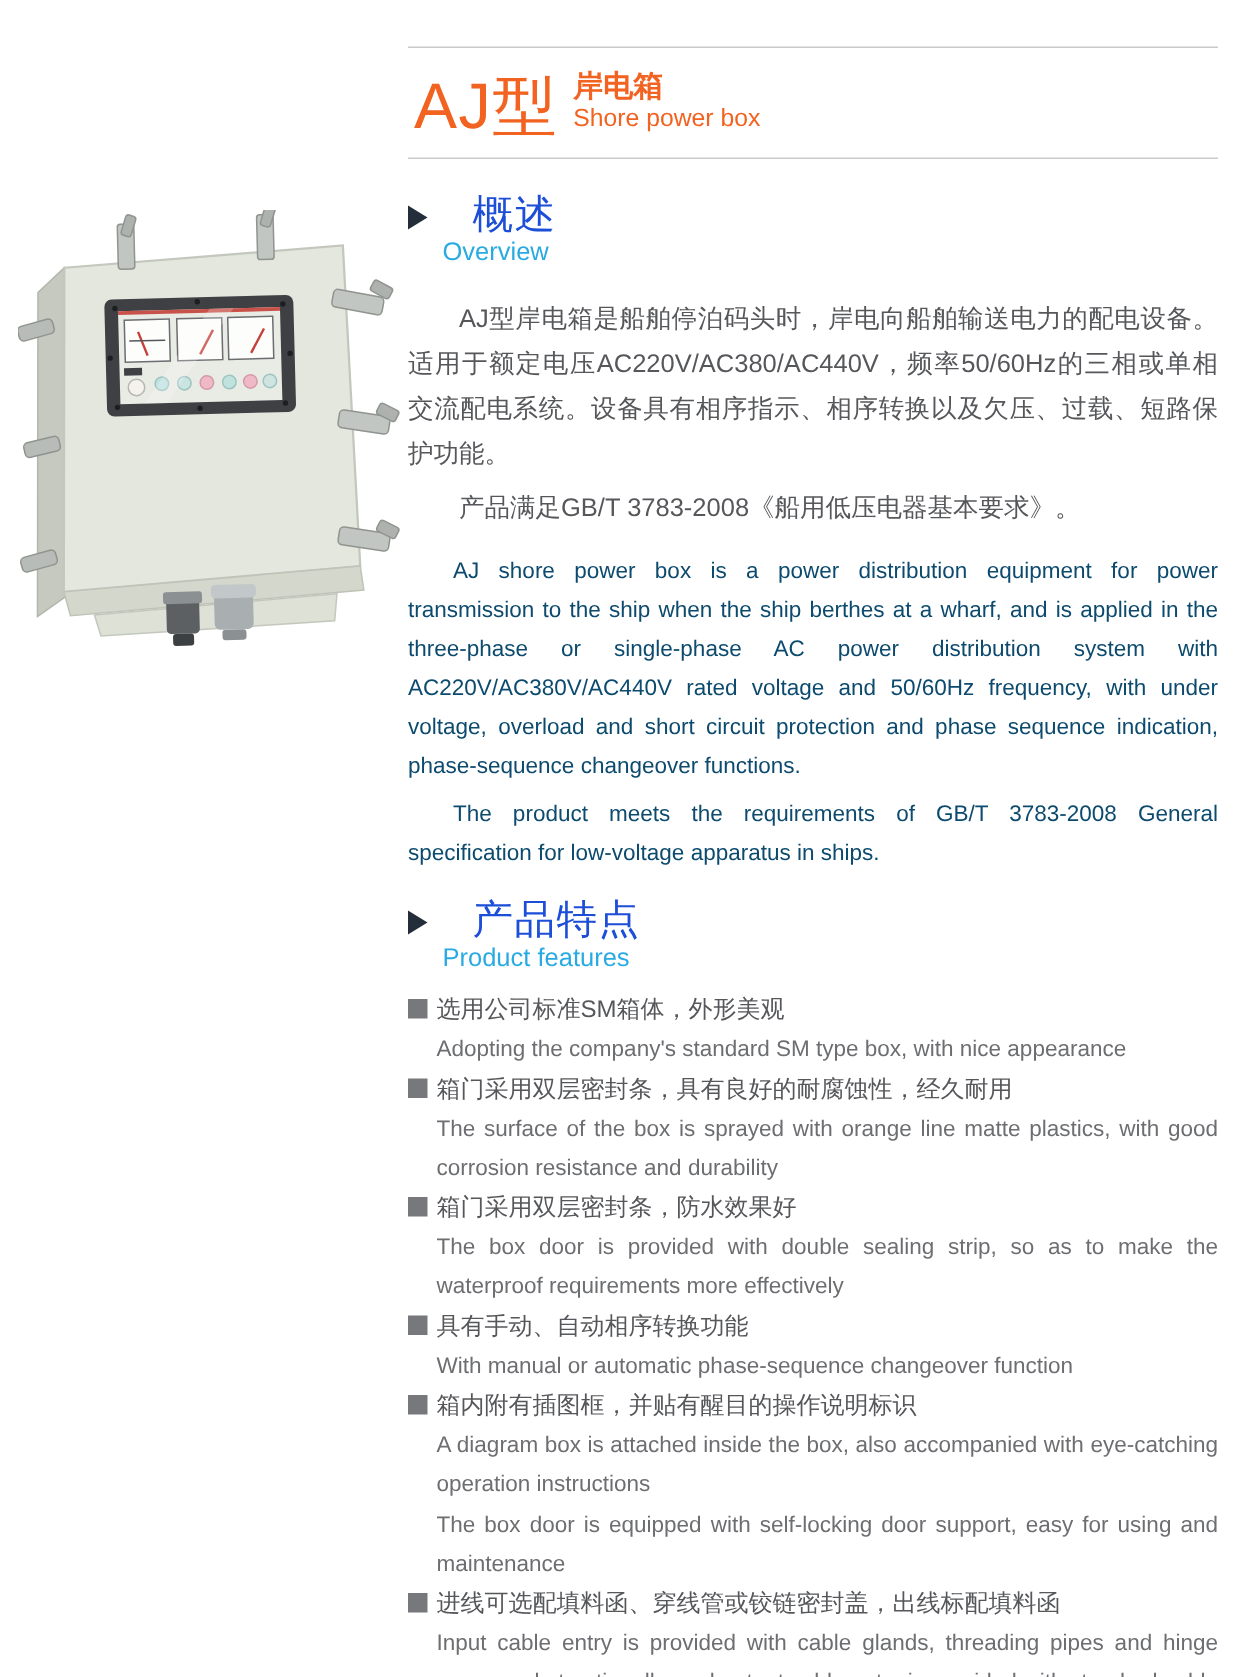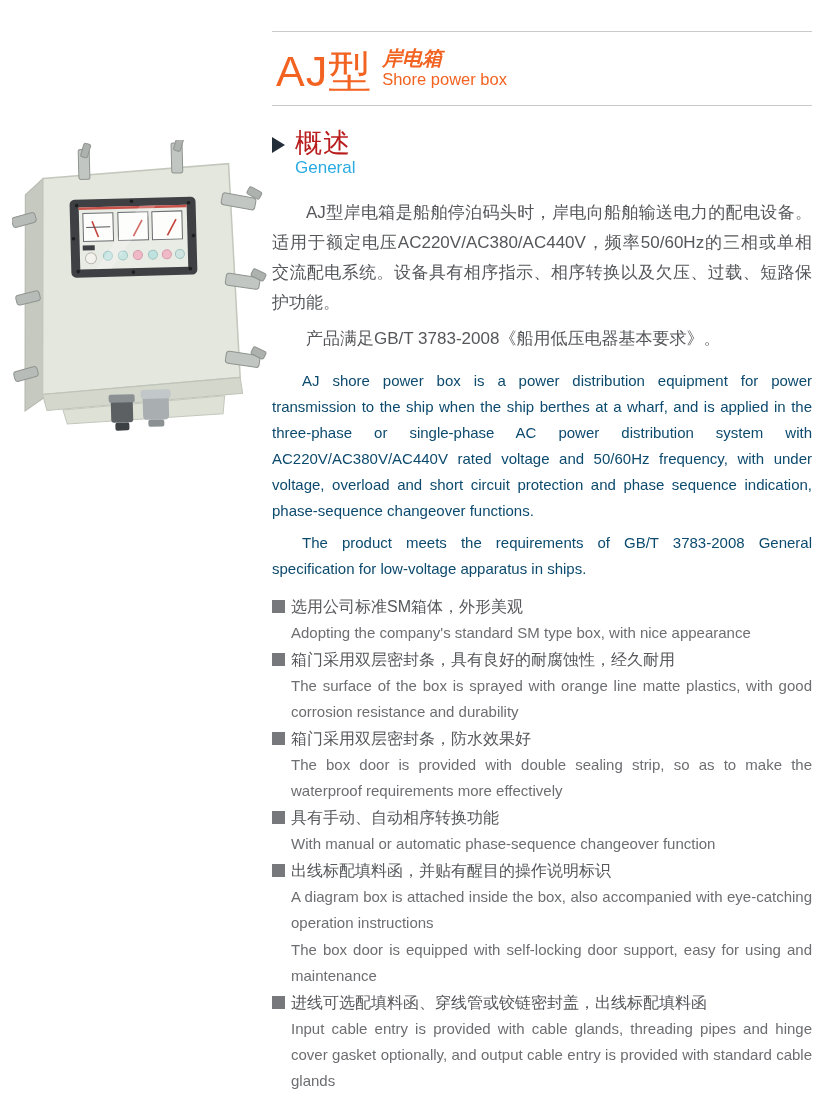--- a/index.html
+++ b/index.html
@@ -13,29 +13,29 @@
   
   .photo-wrap{position:absolute;left:12px;top:140px;width:256px;height:312px;}
 
   
   .right-col{position:absolute;left:272px;top:0;width:540px;}
   .rule{border:0;border-top:1px solid #c9cacc;margin:0;}
   .rule-top{margin-top:31px;}
   .header-row{display:flex;align-items:flex-end;padding:15px 0 13px 4px;}
   .model{font-size:43px;line-height:0.95;color:#f26322;letter-spacing:1px;}
   .model-sub{margin-left:10px;padding-bottom:2px;}
-  .model-sub-zh{font-size:20px;font-weight:bold;color:#f26322;line-height:1.15;font-style:italic;}
+  .model-sub-zh{font-size:20px;font-weight:bold;color:#f26322;line-height:1.15;}
   .model-sub-en{font-size:16.5px;color:#f26322;line-height:1.2;}
 
   
   .section-head{display:flex;align-items:flex-start;margin:0;}
   .tri{width:0;height:0;border-left:13px solid #232e3a;border-top:8px solid transparent;
        border-bottom:8px solid transparent;margin-top:9px;flex:0 0 auto;}
   .head-text{margin-left:10px;}
-  .head-zh{font-size:27px;color:#b91c1c;line-height:1.12;letter-spacing:1px;}
+  .head-zh{font-size:27px;color:#1d4ed8;line-height:1.12;letter-spacing:1px;margin-left:20px;}
   .head-en{font-size:17px;color:#29abe2;line-height:1.2;}
 
   .overview-head{margin-top:22px;}
   .zh-para{font-size:17px;line-height:30px;color:#56575a;text-align:justify;
            text-indent:2em;margin:6px 0 0 0;}
   .zh-para.first{margin-top:20px;}
   .en-para{font-size:15px;line-height:26px;color:#0c4a6e;text-align:justify;
            text-indent:2em;margin:6px 0 0 0;}
   .en-para.first{margin-top:14px;}
 
@@ -155,49 +155,57 @@
       </span>
     </div>
 
     <hr class="rule">
 
     <div class="section-head overview-head">
       <span class="tri"></span>
       <span class="head-text">
         <span class="head-zh">概述</span>
         <br>
-        <span class="head-en">General</span>
+        <span class="head-en">Overview</span>
       </span>
     </div>
 
     <p class="zh-para first">AJ型岸电箱是船舶停泊码头时，岸电向船舶输送电力的配电设备。适用于额定电压AC220V/AC380/AC440V，频率50/60Hz的三相或单相交流配电系统。设备具有相序指示、相序转换以及欠压、过载、短路保护功能。</p>
     <p class="zh-para">产品满足GB/T 3783-2008《船用低压电器基本要求》。</p>
     <p class="en-para first">AJ shore power box is a power distribution equipment for power transmission to the ship when the ship berthes at a wharf, and is applied in the three-phase or single-phase AC power distribution system with AC220V/AC380V/AC440V rated voltage and 50/60Hz frequency, with under voltage, overload and short circuit protection and phase sequence indication, phase-sequence changeover functions.</p>
     <p class="en-para">The product meets the requirements of GB/T 3783-2008 General specification for low-voltage apparatus in ships.</p>
 
+    <div class="section-head features-head">
+      <span class="tri"></span>
+      <span class="head-text">
+        <span class="head-zh">产品特点</span>
+        <br>
+        <span class="head-en">Product features</span>
+      </span>
+    </div>
 
     <ul class="feature-list">
       <li class="feature">
         <div class="feature-zh"><span class="bullet"></span><span>选用公司标准SM箱体，外形美观</span></div>
         <div class="feature-en">Adopting the company's standard SM type box, with nice appearance</div>
       </li>
       <li class="feature">
         <div class="feature-zh"><span class="bullet"></span><span>箱门采用双层密封条，具有良好的耐腐蚀性，经久耐用</span></div>
         <div class="feature-en">The surface of the box is sprayed with orange line matte plastics, with good corrosion resistance and durability</div>
       </li>
       <li class="feature">
         <div class="feature-zh"><span class="bullet"></span><span>箱门采用双层密封条，防水效果好</span></div>
         <div class="feature-en">The box door is provided with double sealing strip, so as to make the waterproof requirements more effectively</div>
       </li>
       <li class="feature">
         <div class="feature-zh"><span class="bullet"></span><span>具有手动、自动相序转换功能</span></div>
         <div class="feature-en">With manual or automatic phase-sequence changeover function</div>
       </li>
       <li class="feature">
-        <div class="feature-zh"><span class="bullet"></span><span>出线标配填料函，并贴有醒目的操作说明标识</span></div>
+        <div class="feature-zh"><span class="bullet"></span><span>箱内附有插图框，并贴有醒目的操作说明标识</span></div>
         <div class="feature-en">A diagram box is attached inside the box, also accompanied with eye-catching operation instructions</div>
       </li>
       <li class="feature">
         <div class="feature-en">The box door is equipped with self-locking door support, easy for using and maintenance</div>
       </li>
       <li class="feature">
         <div class="feature-zh"><span class="bullet"></span><span>进线可选配填料函、穿线管或铰链密封盖，出线标配填料函</span></div>
         <div class="feature-en">Input cable entry is provided with cable glands, threading pipes and hinge cover gasket optionally, and output cable entry is provided with standard cable glands</div>
       </li>
     </ul>

